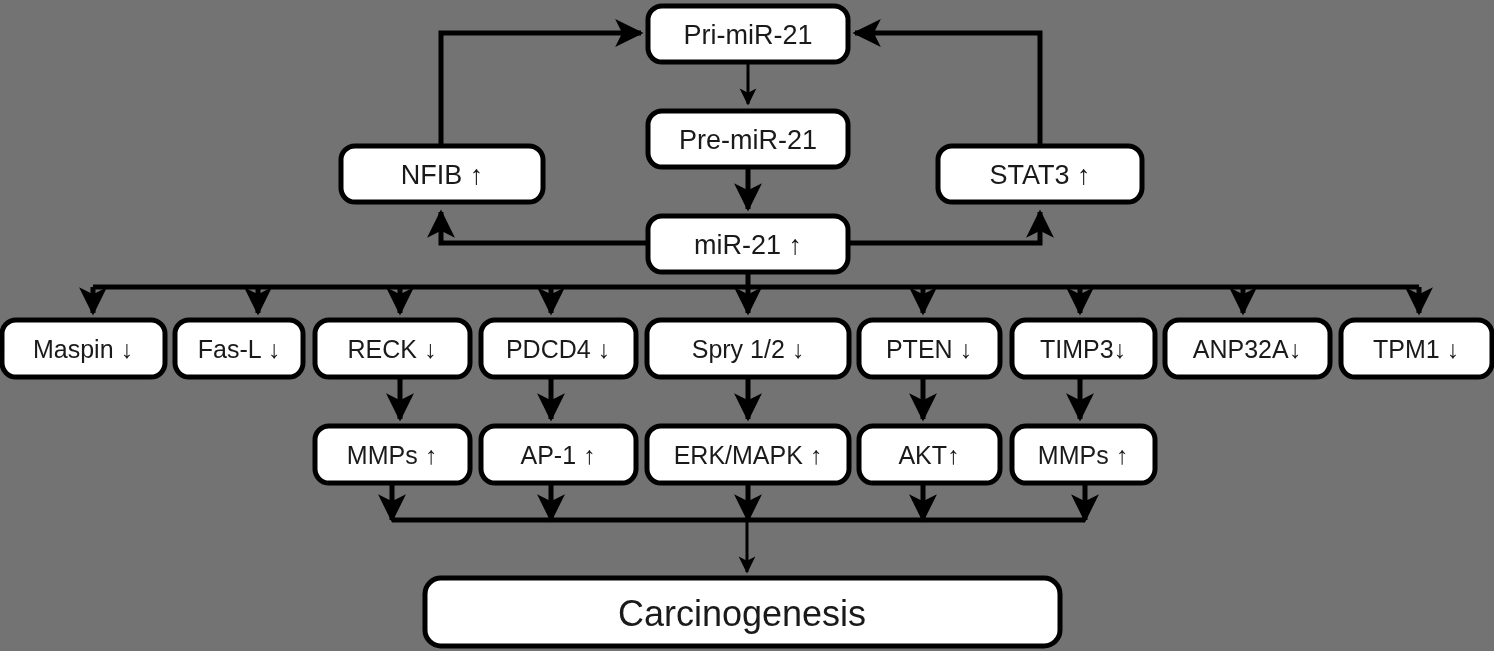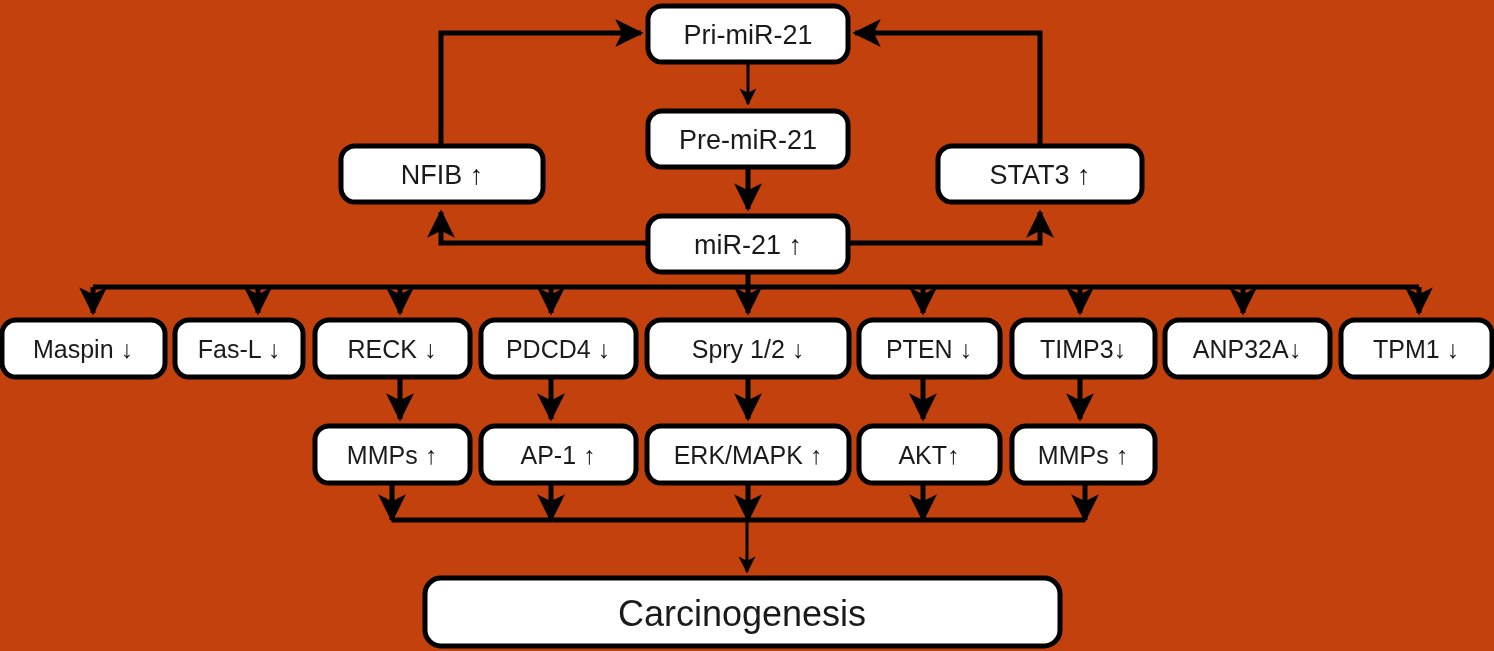--- a/index.html
+++ b/index.html
@@ -5,21 +5,21 @@
 <style>
   html, body {
     margin: 0;
     padding: 0;
     background: #ffffff;
   }
   #diagram-root {
     position: relative;
     width: 1494px;
     height: 651px;
-    background: #c2410c;
+    background: #737373;
     font-family: "Liberation Sans", sans-serif;
     overflow: hidden;
     text-align: right;
   }
   svg#pathway-svg {
     display: block;
     width: 1494px;
     height: 651px;
   }
   .node-box {

